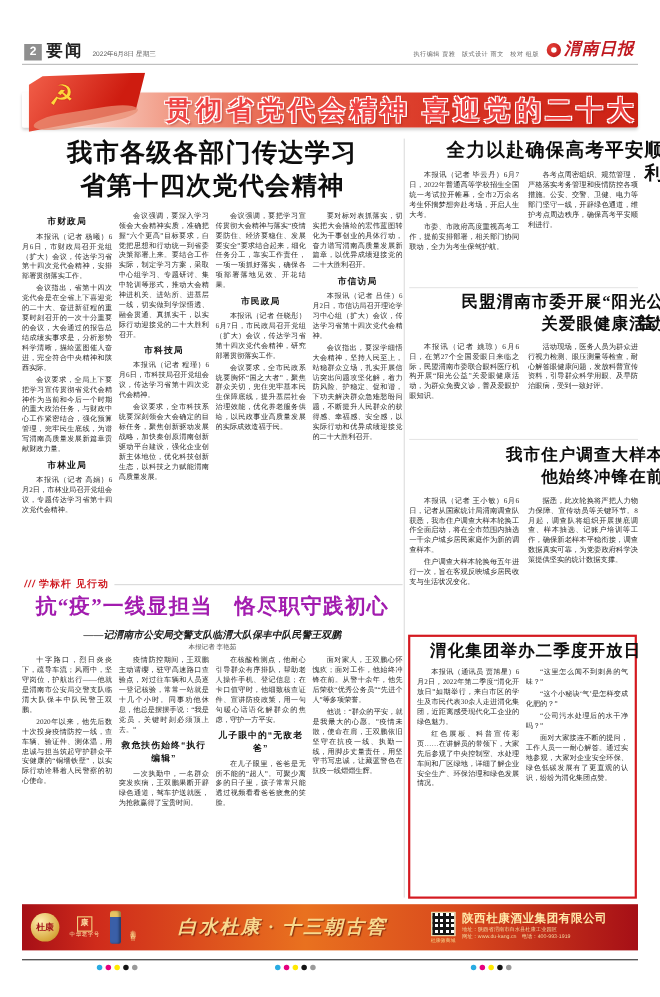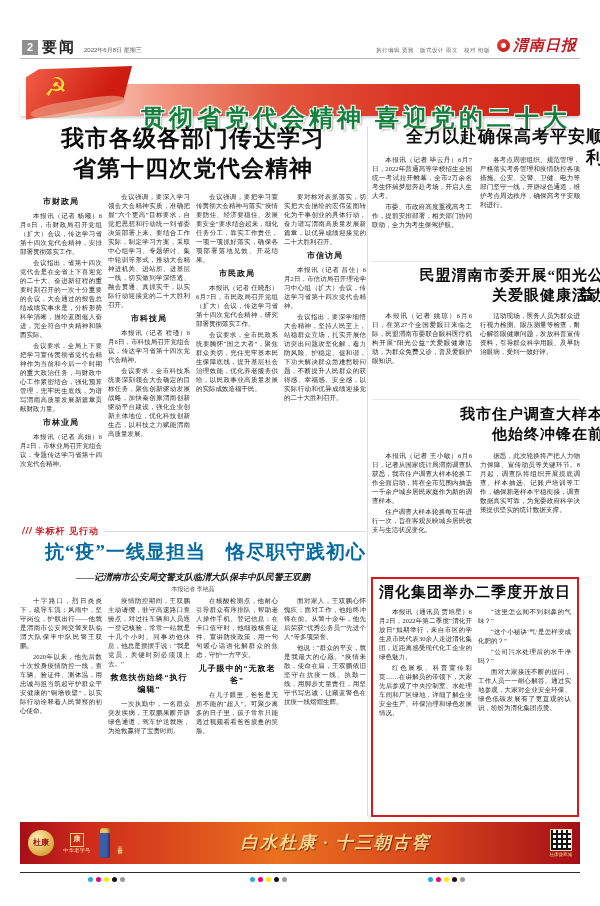--- a/index.html
+++ b/index.html
@@ -27,63 +27,63 @@
   .banner-strip{position:absolute;left:0;top:14px;width:560px;height:32px;border-radius:2px;
     background:linear-gradient(90deg,#ffffff 0%,#fbdcd2 8%,#f0937d 26%,#e45840 46%,#d93424 70%,#cc2114 100%);
     box-shadow:0 2px 3px rgba(0,0,0,.18);}
   .flag{position:absolute;left:6px;top:-4px;width:106px;height:56px;}
   .flag-main{position:absolute;inset:0;background:linear-gradient(120deg,#f2604a,#ce1c10 70%);
     clip-path:polygon(0 20%,12% 6%,100% 0%,92% 60%,55% 76%,0 96%);}
   .flag-swoosh{position:absolute;left:4px;top:34px;width:96px;height:14px;background:#ea9076;opacity:.75;
     transform:rotate(-9deg);border-radius:60%/100%;}
   .emblem{position:absolute;left:18px;top:8px;font:26px/26px "DejaVu Sans",sans-serif;color:#ffd83d;
     text-shadow:0 0 1px #a80d00;}
-  .slogan{position:absolute;left:112px;top:35px;width:448px;text-align:center;
-    font:bold 24px/26px "Liberation Serif",serif;color:#15803d;letter-spacing:4px;
+  .slogan{position:absolute;left:112px;top:18px;width:448px;text-align:right;
+    font:bold 24px/26px "Liberation Serif",serif;color:#ef4444;letter-spacing:4px;
     text-shadow:1px 1px 0 #fff,-1px -1px 0 #fff,1px -1px 0 #fff,-1px 1px 0 #fff,2px 2px 2px rgba(110,0,0,.35);}
 
   
   .lead-t{position:absolute;left:20px;width:346px;text-align:center;
     font:bold 23px/28px "Liberation Sans",sans-serif;color:#0d0d0d;letter-spacing:1px;}
   .lt1{top:124px;} .lt2{top:154px;}
 
   .col{position:absolute;overflow:hidden;font:6.5px/9px "Liberation Serif",serif;
        text-align:justify;color:#2a2a2a;}
   .col p{margin:0 0 2px;text-indent:2em;}
   .col h4{font:bold 8px/12px "Liberation Sans",sans-serif;text-align:center;margin:4px 0 3px;
           text-indent:0;color:#111;letter-spacing:1px;}
   .lead-col{top:192px;height:330px;width:82px;}
   .c1{left:20px;} .c2{left:108px;} .c3{left:196px;} .c4{left:284px;}
 
   
   .feat-label{position:absolute;left:22px;top:526px;font:bold 9px/11px "Liberation Sans",sans-serif;
       color:#cf1d24;letter-spacing:1px;}
   .feat-label .sl{font-style:italic;margin-right:3px;}
   .feat-line{position:absolute;left:104px;top:531px;width:262px;height:1px;background:#d9d9d9;}
-  .feat-title{position:absolute;left:20px;top:540px;width:346px;text-align:right;
-      font:bold 19px/24px "Liberation Serif",serif;color:#0369a1;letter-spacing:1px;}
+  .feat-title{position:absolute;left:20px;top:540px;width:346px;text-align:center;
+      font:bold 19px/24px "Liberation Serif",serif;color:#a21caf;letter-spacing:1px;}
   .feat-sub{position:absolute;left:20px;top:571px;width:346px;text-align:center;
       font:bold italic 9px/12px "Liberation Serif",serif;color:#222;}
   .feat-by{position:absolute;left:20px;top:585px;width:346px;text-align:center;
       font:6px/8px "Liberation Serif",serif;color:#555;}
   .feat-col{top:596px;height:219px;width:82px;}
 
   
   .vline{position:absolute;left:367px;top:126px;width:1px;height:690px;background:#ddd;}
   .r-title{position:absolute;left:372px;width:208px;text-align:right;color:#0d0d0d;margin-left:24px;}
   .r-title.big{font:bold 17px/21px "Liberation Sans",sans-serif;letter-spacing:1px;}
   .r-title.serif{font:bold 15px/19px "Liberation Serif",serif;letter-spacing:1px;}
   .rcol{width:100px;font-size:6.6px;line-height:9px;}
   .ra1{top:155px;height:102px;} .ra2{top:311px;height:84px;} .ra3{top:451px;height:116px;}
   .rc1{left:372px;} .rc2{left:480px;}
   .rsep{position:absolute;left:372px;width:208px;height:1px;background:#e6e6e6;}
 
   
   .rbox{position:absolute;left:371px;top:577px;width:204px;height:236px;border:2.5px solid #d41920;background:#fff;}
-  .rbox-title{position:absolute;left:0;top:4px;width:204px;text-align:center;
+  .rbox-title{position:absolute;left:12px;top:4px;width:204px;text-align:center;
       font:bold 15px/19px "Liberation Serif",serif;color:#0d0d0d;letter-spacing:1px;}
   .bcol{top:28px;height:202px;width:93px;}
   .bc1{left:6px;} .bc2{left:105px;}
   .rbox .col{position:absolute;}
 
   
   .ad{position:absolute;left:20px;top:822px;width:560px;height:42px;display:flex;align-items:center;
       gap:6px;padding:0 8px;box-sizing:border-box;
       background:linear-gradient(90deg,#a60f16 0%,#cf2b1b 12%,#e9711f 46%,#d8481d 72%,#a60f16 100%);}
   .gold-circle{width:26px;height:26px;border-radius:50%;flex:none;
@@ -255,20 +255,25 @@
     </div>
     <div class="bottle"></div>
     <div class="vtxt">十三朝古窖</div>
     <div class="ad-center">
       <div class="ad-script">白水杜康 · 十三朝古窖</div>
     </div>
     <div class="qr-wrap">
       <div class="qr"></div>
       <div class="qr-cap">杜康微商城</div>
     </div>
+    <div class="company">
+      <div class="co-name">陕西杜康酒业集团有限公司</div>
+      <div class="co-line">地址：陕西省渭南市白水县杜康工业园区</div>
+      <div class="co-line">网址：www.du-kang.cn　电话：400-993-1919</div>
+    </div>
   </div>
 
   <div class="brule"></div>
   <div class="dots dg1">
     <span class="dot" style="background-color: rgb(41, 171, 226);"></span>
     <span class="dot" style="background-color: rgb(230, 0, 126);"></span>
     <span class="dot" style="background-color: rgb(255, 232, 0);"></span>
     <span class="dot" style="background-color: rgb(20, 20, 20);"></span>
     <span class="dot" style="background-color: rgb(154, 154, 154);"></span>
   </div>

